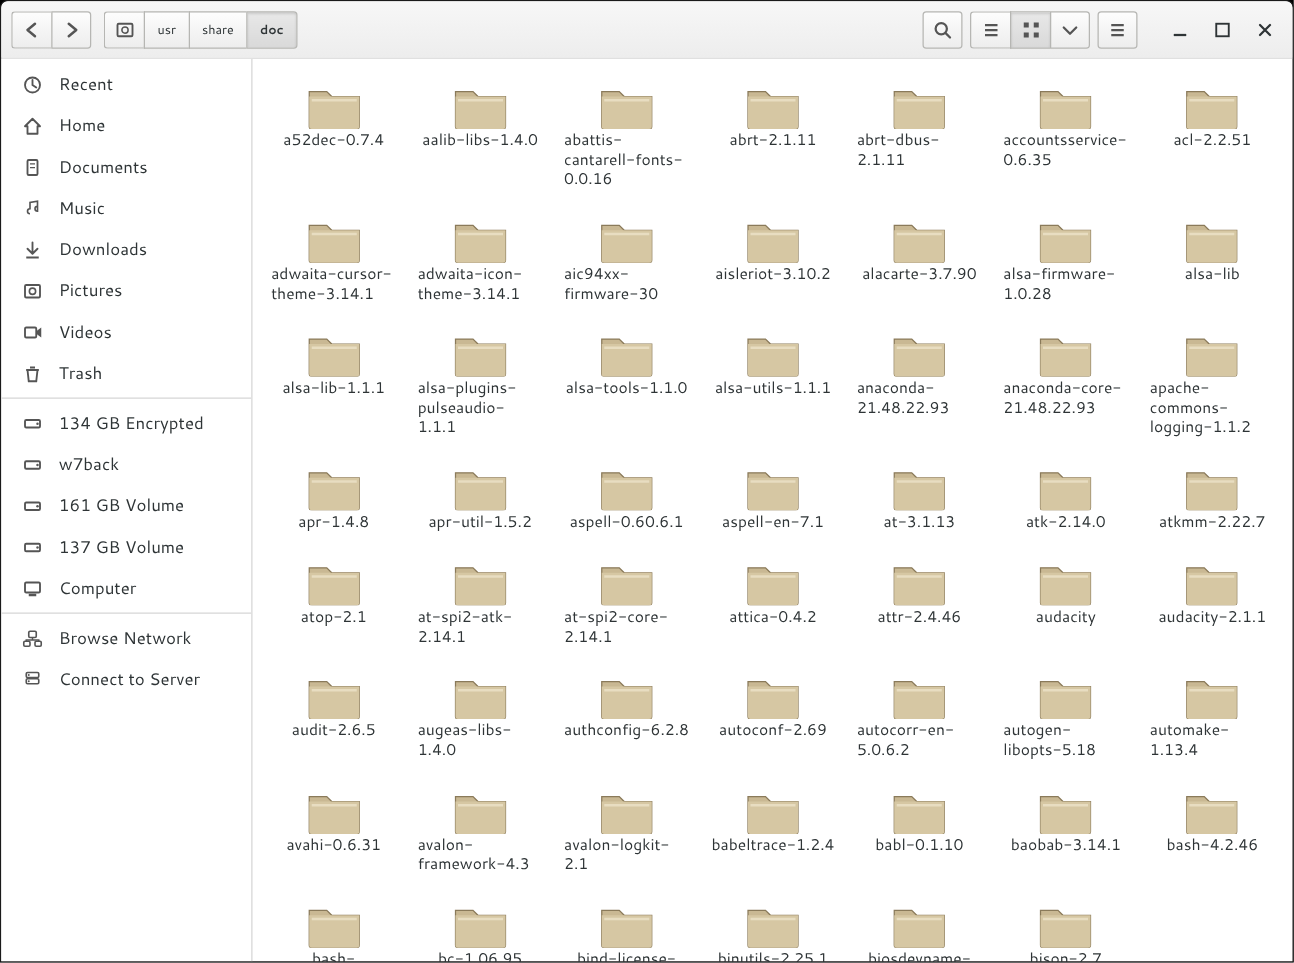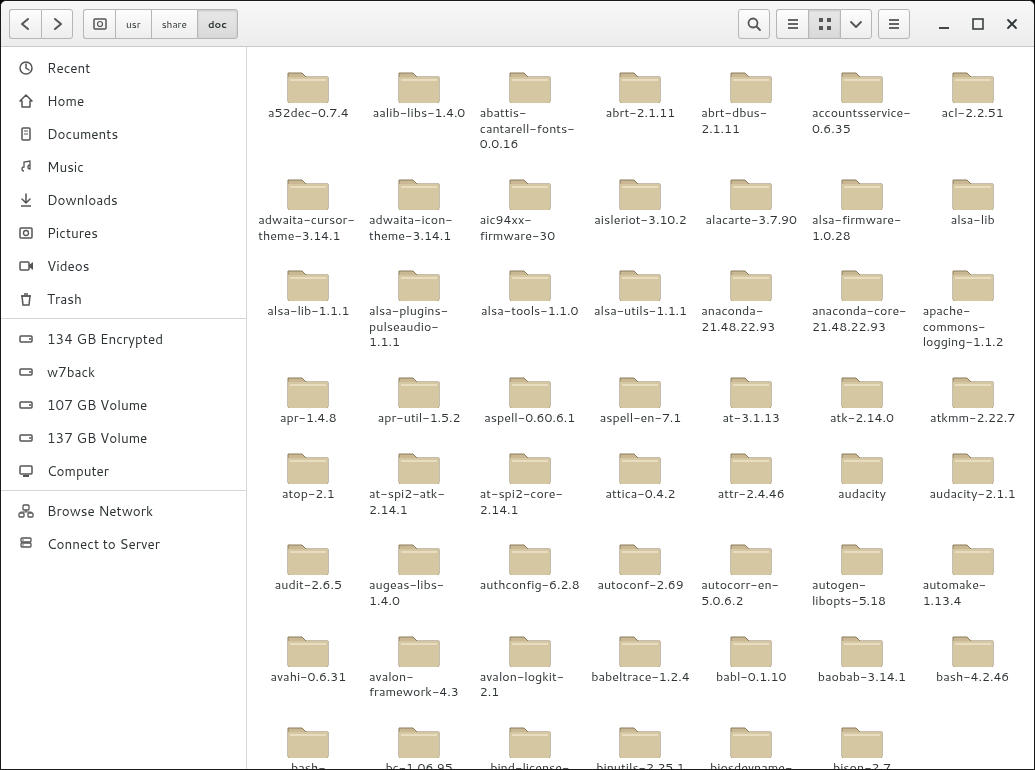--- a/index.html
+++ b/index.html
@@ -59,21 +59,21 @@
   .spacer { flex:1; }
   .toolbar-right { display:flex; gap:6px; align-items:center;}
   .group { display:flex; }
   .group .btn { width:32px; border-radius:0; border-right:none;}
   .group .btn:first-child{border-radius:3px 0 0 3px;}
   .group .btn:last-child{border-radius:0 3px 3px 0; border-right:1px solid #b6b6b3;}
   .group .btn.active{background:linear-gradient(#e8e8e8,#d9d9d9); box-shadow: inset 0 1px 2px rgba(0,0,0,.15);}
   .winbtn { width:28px; height:26px; border:none; background:transparent; display:flex; align-items:center; justify-content:center; cursor:pointer;}
   .body { flex:1; display:flex; overflow:hidden;}
   .sidebar {
-    width: 246px;
+    width: 201px;
     border-right: 1px solid #d6d6d6;
     background:#fff;
     overflow-y:auto;
     padding-top:4px;
   }
   .sidebar-item {
     display:flex;
     align-items:center;
     gap:12px;
     padding: 7px 12px 7px 16px;
@@ -392,21 +392,21 @@
             </svg>
           </span>
           <span>w7back</span>
         </div>
         <div class="sidebar-item">
           <span class="sidebar-icon">
             <svg width="16" height="16">
               <use href="#i-drive"></use>
             </svg>
           </span>
-          <span>107 GB Volume</span>
+          <span>161 GB Volume</span>
         </div>
         <div class="sidebar-item">
           <span class="sidebar-icon">
             <svg width="16" height="16">
               <use href="#i-drive"></use>
             </svg>
           </span>
           <span>137 GB Volume</span>
         </div>
         <div class="sidebar-item">

